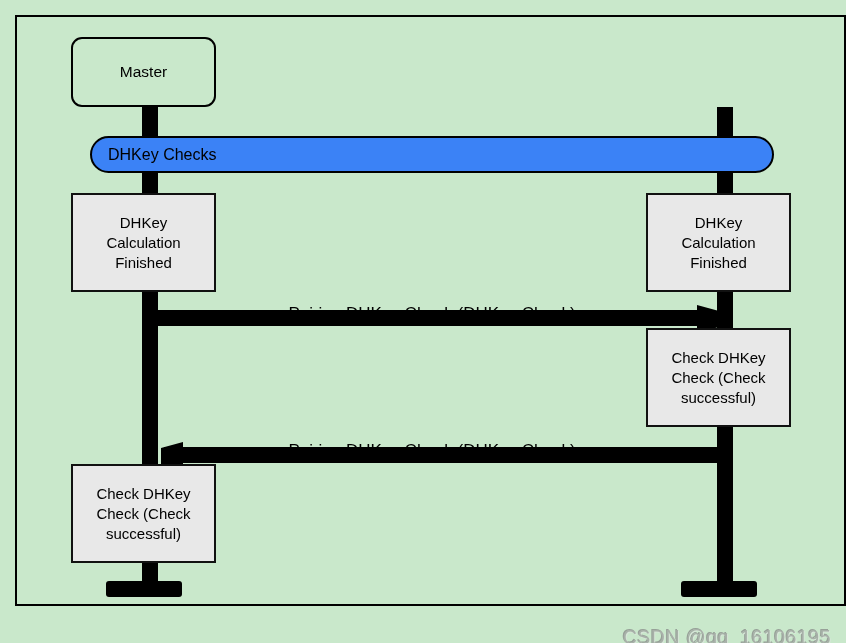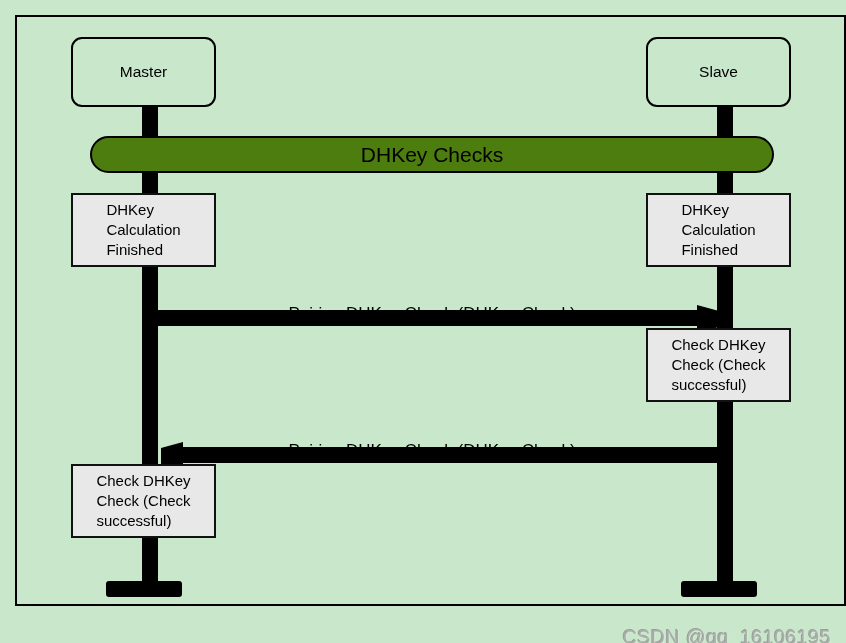--- a/index.html
+++ b/index.html
@@ -27,30 +27,30 @@
     position: absolute; top: 29px; width: 145px; height: 70px;
     border: 2px solid #000; border-radius: 11px;
     display: flex; align-items: center; justify-content: center;
     font-size: 15.5px; color: #000; background: #c9e8cb;
   }
   .actor.master { left: 63px; }
   .actor.slave  { left: 638px; }
 
   .banner {
     position: absolute; left: 82px; top: 128px; width: 684px; height: 37px;
-    background: #4d7c0f; border: 2px solid #000; border-radius: 18.5px;
-    display: flex; align-items: center; justify-content: center;
-    font-size: 21px; color: #000;
+    background: #3b82f6; border: 2px solid #000; border-radius: 18.5px;
+    display: flex; align-items: center; justify-content: flex-start;
+    font-size: 16px; color: #000;
   }
 
   .activity {
-    position: absolute; width: 145px; height: 74px;
+    position: absolute; width: 145px; height: 99px;
     background: #e8e8e8; border: 2.5px solid #111;
     display: flex; align-items: center; justify-content: center;
-    white-space: pre-line;
+    text-align: center; white-space: pre-line;
     font-size: 15px; line-height: 20px; color: #000;
   }
   .activity.m-calc  { left: 63px;  top: 185px; }
   .activity.s-calc  { left: 638px; top: 185px; }
   .activity.s-check { left: 638px; top: 320px; }
   .activity.m-check { left: 63px;  top: 456px; }
 
   .msg-line { position: absolute; height: 3px; background: #000; }
   .msg1-line { left: 137px; top: 302px; width: 555px; }
   .msg2-line { left: 156px; top: 439px; width: 555px; }
@@ -102,23 +102,20 @@
 <div class="screen">
 
   <div class="frame"></div>
 
   <div class="lifeline master"></div>
   <div class="lifeline slave"></div>
 
   <div class="actor master">
     <span>Master</span>
   </div>
-  <div class="actor slave">
-    <span>Slave</span>
-  </div>
 
   <div class="banner">
     <span>DHKey Checks</span>
   </div>
 
   <div class="activity m-calc">DHKey
 Calculation
 Finished</div>
   <div class="activity s-calc">DHKey
 Calculation

